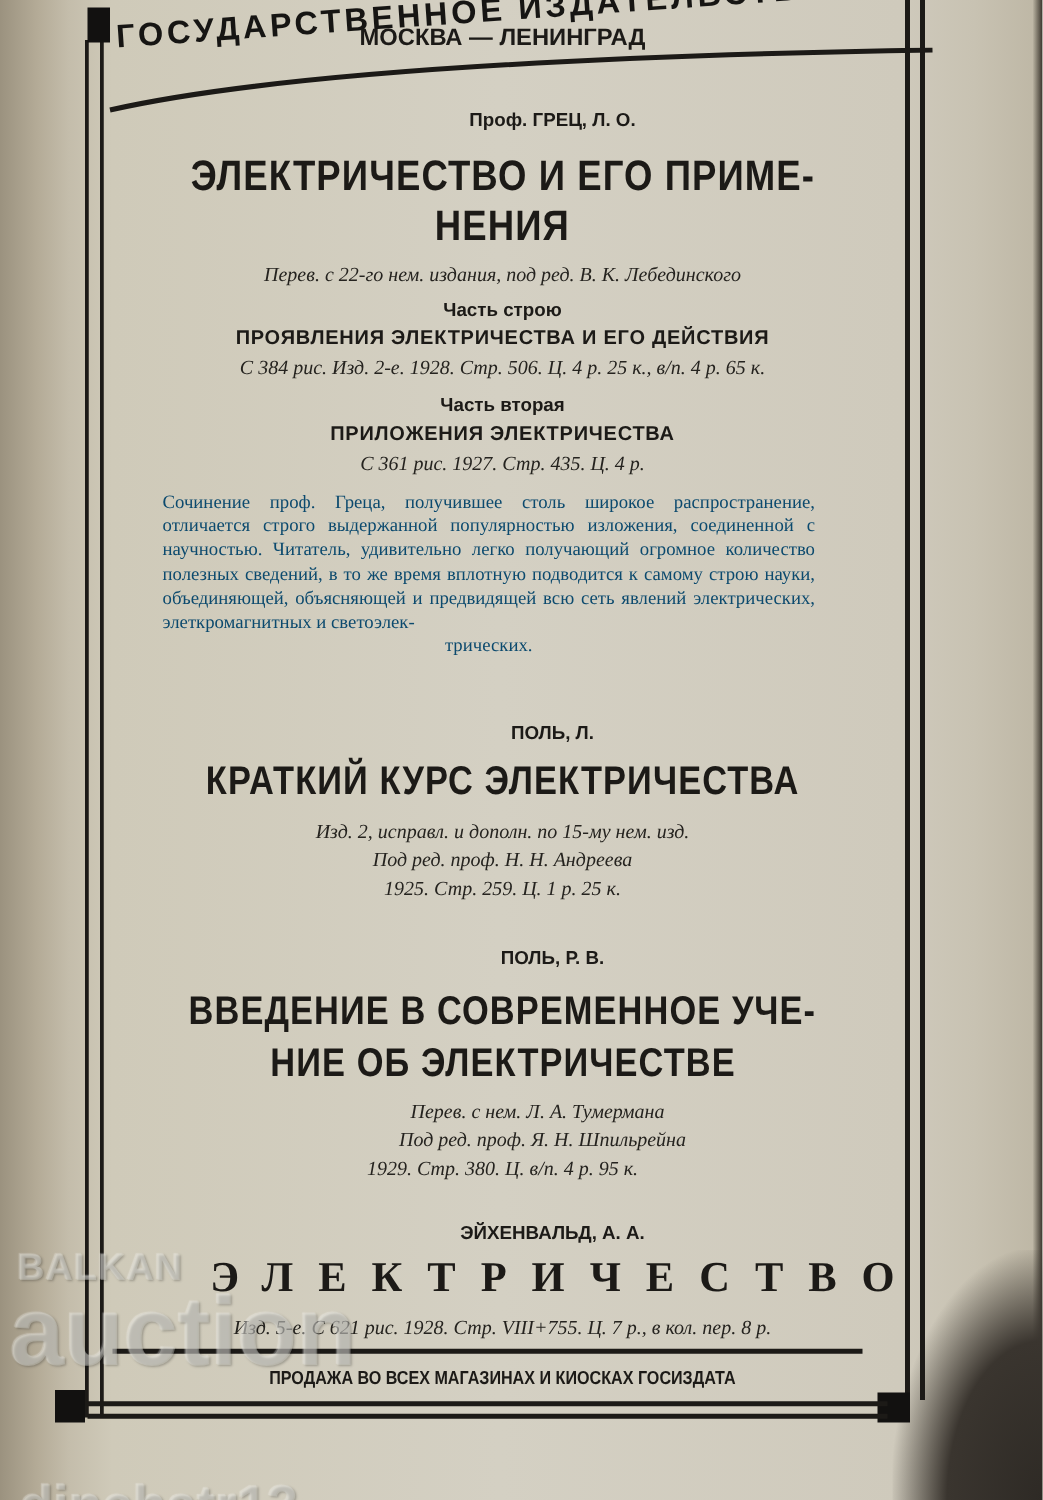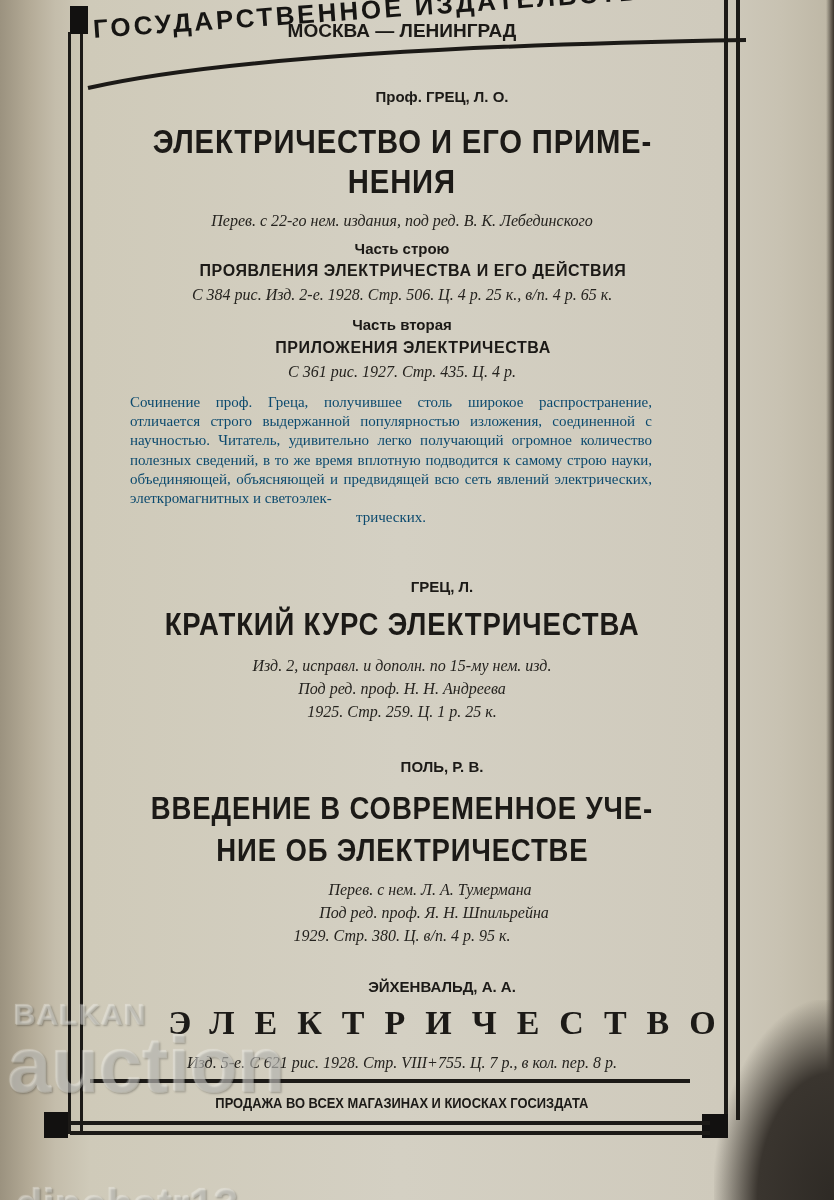--- a/index.html
+++ b/index.html
@@ -38,21 +38,21 @@
       transform-origin: left top; white-space: nowrap; color: #161513;
     }
     .center { position: absolute; left: 84px; width: 636px; text-align: center; }
     .sans-b { font-family: "Liberation Sans", sans-serif; font-weight: bold; }
     .cond { transform: scaleX(0.86); transform-origin: center; display: inline-block; }
     .title-xl { font-size: 34px; letter-spacing: 1px; }
     .title-l { font-size: 32px; letter-spacing: 1px; }
     .small { font-size: 16px; color: #25231f; font-style: italic; }
     .author { font-size: 15px; margin-left: 40px; }
     .part { font-size: 15px; }
-    .sub { font-size: 16px; letter-spacing: 0.6px; padding-left: 11px; }
+    .sub { font-size: 16px; letter-spacing: 0.6px; }
     .desc {
       position: absolute; left: 130px; width: 522px; font-size: 15px;
       line-height: 19.2px; text-align: justify; color: #0c4a6e;
     }
     .desc-last { text-align: center; display: block; }
     .spaced { font-size: 34px; letter-spacing: 20px; font-family: "Liberation Serif", serif; font-weight: bold; padding-left: 48px; }
     .watermark {
       position: absolute; font-family: "Liberation Sans", sans-serif; font-weight: bold;
       color: rgba(230,228,222,0.35); text-shadow: 1px 1px 2px rgba(0,0,0,0.25), -1px -1px 1px rgba(255,255,255,0.35);
       white-space: nowrap;
@@ -88,21 +88,21 @@
   <div class="center sans-b sub" style="top: 262px;">ПРОЯВЛЕНИЯ ЭЛЕКТРИЧЕСТВА И ЕГО ДЕЙСТВИЯ</div>
   <div class="center small" style="top: 286px; text-align: center;">С 384 рис. Изд. 2-е. 1928. Стр. 506. Ц. 4 р. 25 к., в/п. 4 р. 65 к.</div>
   <div class="center sans-b part" style="top: 316px;">Часть вторая</div>
   <div class="center sans-b sub" style="top: 339px;">ПРИЛОЖЕНИЯ ЭЛЕКТРИЧЕСТВА</div>
   <div class="center small" style="top: 363px;">С 361 рис. 1927. Стр. 435. Ц. 4 р.</div>
   <div class="desc" style="top: 393px;">
     <span>Сочинение проф. Греца, получившее столь широкое распространение, отличается строго выдержанной популярностью изложения, соединенной с научностью. Читатель, удивительно легко получающий огромное количество полезных сведений, в то же время вплотную подводится к самому строю науки, объединяющей, объясняющей и предвидящей всю сеть явлений электрических, элеткромагнитных и светоэлек-</span>
     <span class="desc-last">трических.</span>
   </div>
 
-  <div class="center sans-b author" style="top: 578px;">ГРЕЦ, Л.</div>
+  <div class="center sans-b author" style="top: 578px;">ПОЛЬ, Л.</div>
   <div class="center sans-b title-l" style="top: 606px;"><span class="cond">КРАТКИЙ КУРС ЭЛЕКТРИЧЕСТВА</span></div>
   <div class="center small" style="top: 657px;">Изд. 2, исправл. и дополн. по 15-му нем. изд.</div>
   <div class="center small" style="top: 680px;">Под ред. проф. Н. Н. Андреева</div>
   <div class="center small" style="top: 703px;">1925. Стр. 259. Ц. 1 р. 25 к.</div>
 
   <div class="center sans-b author" style="top: 758px;">ПОЛЬ, Р. В.</div>
   <div class="center sans-b title-l" style="top: 790px;"><span class="cond">ВВЕДЕНИЕ В СОВРЕМЕННОЕ УЧЕ-</span></div>
   <div class="center sans-b title-l" style="top: 832px;"><span class="cond">НИЕ ОБ ЭЛЕКТРИЧЕСТВЕ</span></div>
   <div class="center small" style="top: 881px; margin-left: 28px;">Перев. с нем. Л. А. Тумермана</div>
   <div class="center small" style="top: 904px; padding-left: 32px;">Под ред. проф. Я. Н. Шпильрейна</div>

